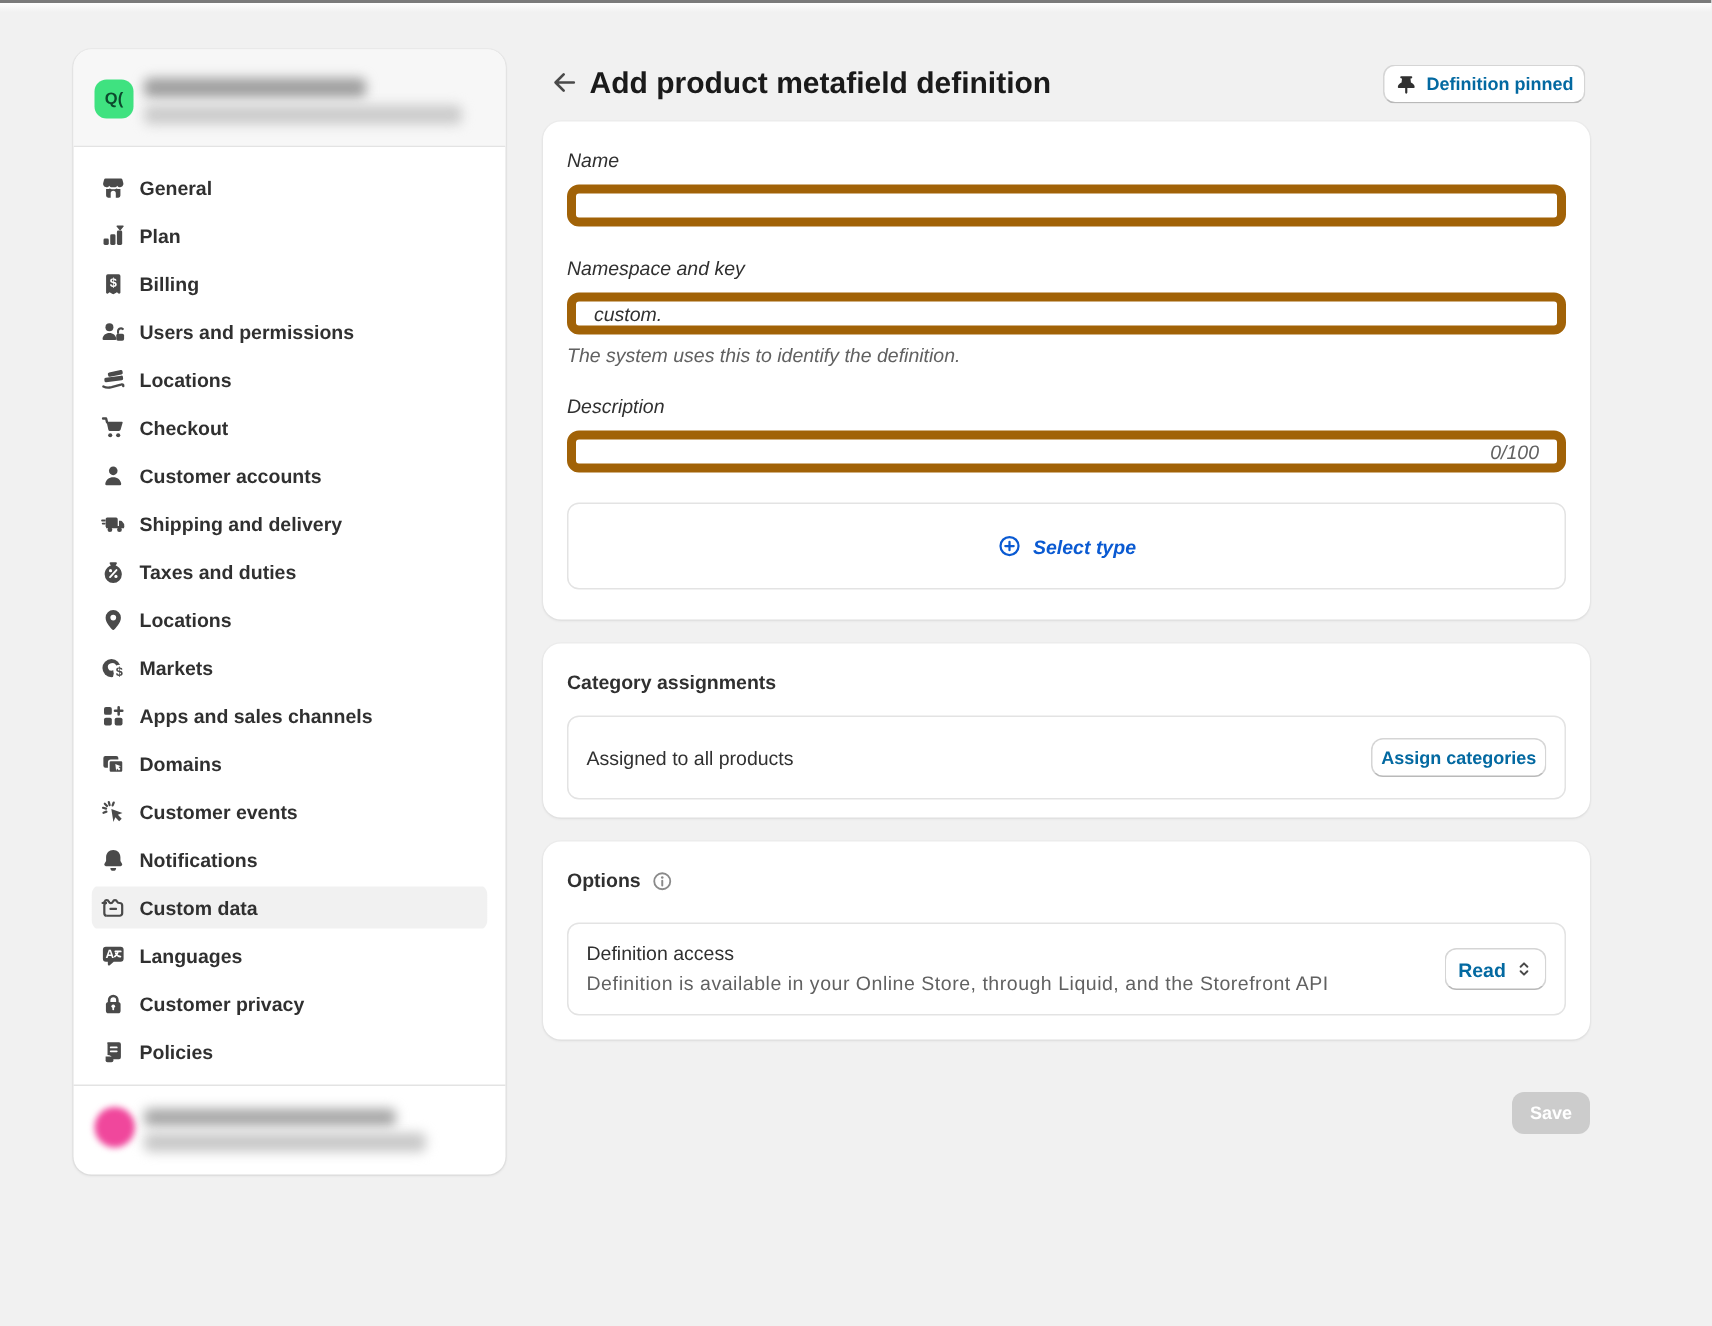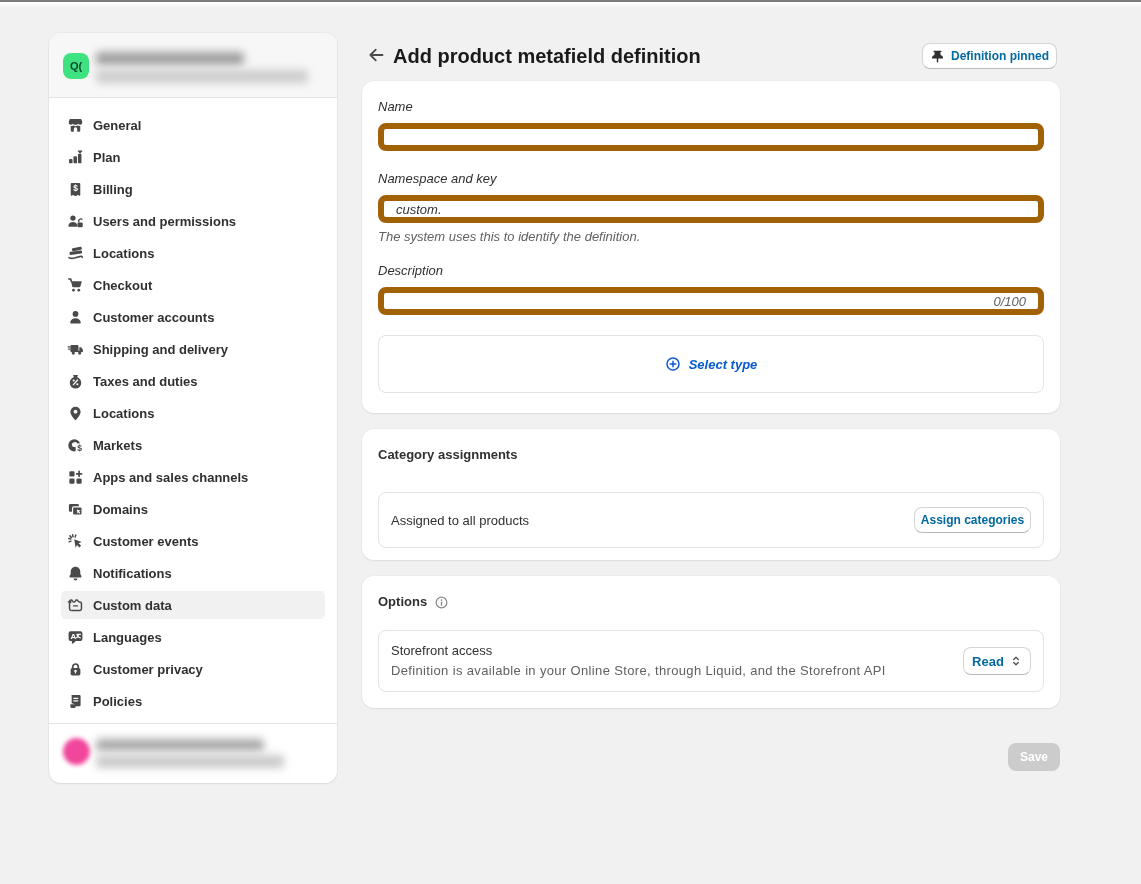--- a/index.html
+++ b/index.html
@@ -31,21 +31,21 @@
   .pinned { position:absolute; right:3px; top:1px; width:135px; gap:6px; }
   .card { background:#fff; border-radius:12px; box-shadow:0 1px 2px rgba(0,0,0,.07), 0 0 0 1px rgba(0,0,0,.02); padding:16px; margin-bottom:16px; }
   .lbl { font-size:13px; line-height:20px; color:#303030; margin-bottom:6px; }
   .input { height:28px; border:6px solid #a16207; border-radius:8px; background:#fff; font-size:13px; color:#303030; display:flex; align-items:center; padding:0 12px; }
   .help { font-size:13px; line-height:16px; color:#616161; margin-top:6px; }
   .gap20 { margin-top:18px; }
   .gap14 { margin-top:16px; }
   .count { margin-left:auto; color:#616161; }
   .selecttype { margin-top:20px; height:58px; border:1px solid #e3e3e3; border-radius:8px; display:flex; align-items:center; justify-content:center; gap:8px; color:#0a5ad2; font-size:13px; font-weight:600; }
   h2 { font-size:13px; line-height:20px; font-weight:600; color:#303030; display:flex; align-items:center; gap:7px; }
-  .rowbox { margin-top:27px; border:1px solid #e3e3e3; border-radius:8px; height:56px; display:flex; align-items:center; padding:0 12px; font-size:13px; color:#303030; }
+  .rowbox { margin-top:12px; border:1px solid #e3e3e3; border-radius:8px; height:56px; display:flex; align-items:center; padding:0 12px; font-size:13px; color:#303030; }
   .rowbox .btn { margin-left:auto; }
   .card3 .rowbox { margin-top:18px; height:62px; }
   .st-title { font-size:13px; line-height:20px; color:#303030; }
   .st-desc { font-size:13px; line-height:20px; color:#616161; letter-spacing:0.35px; }
   .readbtn { width:68px; height:28px; gap:6px; font-size:13px; }
   .actions { margin-top:35px; height:28px; position:relative; }
   .save { position:absolute; right:0; top:0; width:52px; height:28px; background:#cccccc; border-radius:8px; color:#ffffff; font-size:12px; font-weight:600; display:flex; align-items:center; justify-content:center; }
 </style>
 </head>
 <body>
@@ -259,21 +259,21 @@
   </section>
 
   <section class="card card3">
     <h2>Options <svg width="15" height="15" viewBox="0 0 16 16">
           <circle cx="8" cy="8" r="5.7" fill="none" stroke="#8a8a8a" stroke-width="1.3"></circle>
           <circle cx="8" cy="5.4" r="0.9" fill="#8a8a8a"></circle>
           <path d="M8 7.6v3.4" stroke="#8a8a8a" stroke-width="1.4" stroke-linecap="round"></path>
         </svg></h2>
     <div class="rowbox">
       <div>
-        <div class="st-title">Storefront access</div>
+        <div class="st-title">Definition access</div>
         <div class="st-desc">Definition is available in your Online Store, through Liquid, and the Storefront API</div>
       </div>
       <div class="btn readbtn">Read<svg width="12" height="12" viewBox="0 0 16 16">
             <path d="M5 6 8 3l3 3M5 10l3 3 3-3" fill="none" stroke="#4a4a4a" stroke-width="1.7" stroke-linecap="round" stroke-linejoin="round"></path>
           </svg></div>
     </div>
   </section>
 
   <div class="actions">
       <div class="save">Save</div>

